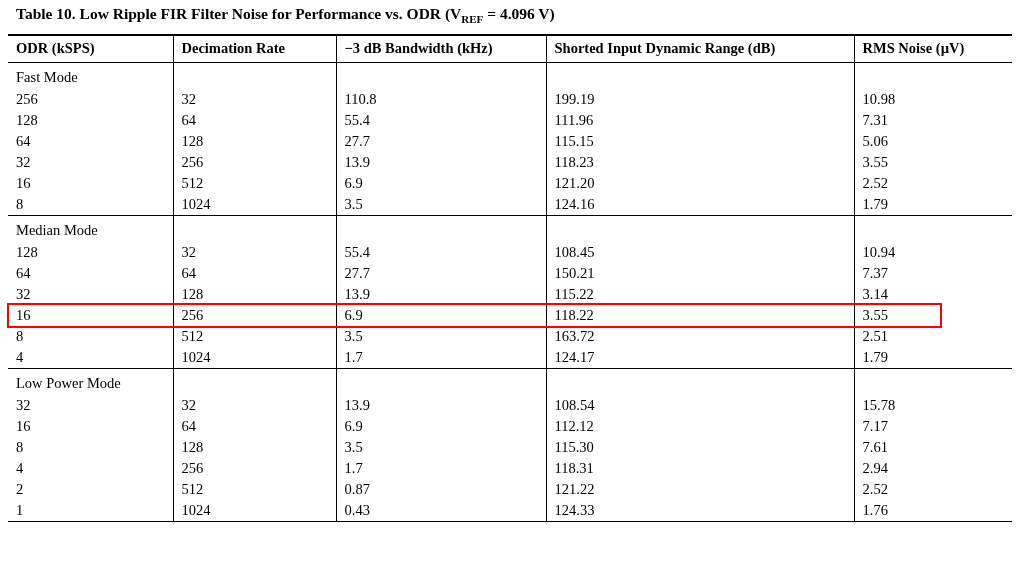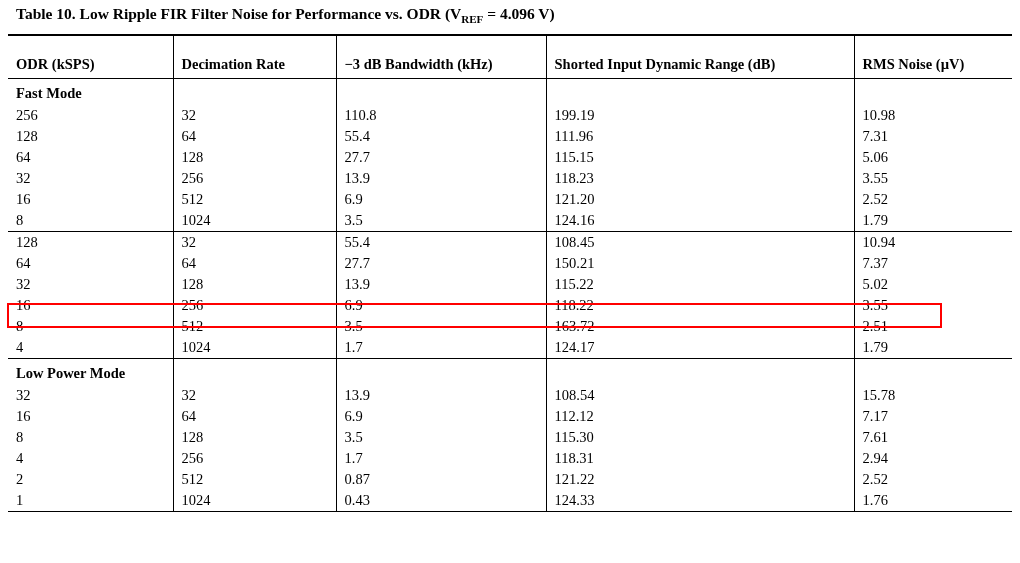--- a/index.html
+++ b/index.html
@@ -46,33 +46,32 @@
     vertical-align: middle;
     padding: 2px 0 2px 8px;
     font-weight: normal;
     line-height: 17px;
   }
   table.datatbl thead th {
     font-family: "Liberation Serif", serif;
     font-weight: bold;
     font-size: 14.5px;
     border-bottom: 1.5px solid #000000;
-    padding-top: 20px;
+    padding-top: 4px;
     padding-bottom: 5px;
     white-space: nowrap;
     margin-left: 32px;
   }
   
   .col-sep {
     border-left: 1.2px solid #000000;
   }
   tr.group-head td {
     padding-top: 6px;
     padding-bottom: 3px;
-    font-weight: bold;
   }
   tr.group-end td {
     border-bottom: 1.2px solid #000000;
   }
   tr.last-row td {
     border-bottom: 1.5px solid #000000;
   }
   .c0 { width: 165px; }
   .c1 { width: 163px; }
   .c2 { width: 210px; }
@@ -160,40 +159,47 @@
         <td class="col-sep">2.52</td>
       </tr>
       <tr class="group-end">
         <td>8</td>
         <td class="col-sep">1024</td>
         <td class="col-sep">3.5</td>
         <td class="col-sep">124.16</td>
         <td class="col-sep">1.79</td>
       </tr>
 
+      <tr class="group-head">
+        <td>Median Mode</td>
+        <td class="col-sep"></td>
+        <td class="col-sep"></td>
+        <td class="col-sep"></td>
+        <td class="col-sep"></td>
+      </tr>
       <tr>
         <td>128</td>
         <td class="col-sep">32</td>
         <td class="col-sep">55.4</td>
         <td class="col-sep">108.45</td>
         <td class="col-sep">10.94</td>
       </tr>
       <tr>
         <td>64</td>
         <td class="col-sep">64</td>
         <td class="col-sep">27.7</td>
         <td class="col-sep">150.21</td>
         <td class="col-sep">7.37</td>
       </tr>
       <tr>
         <td>32</td>
         <td class="col-sep">128</td>
         <td class="col-sep">13.9</td>
         <td class="col-sep">115.22</td>
-        <td class="col-sep">5.02</td>
+        <td class="col-sep">3.14</td>
       </tr>
       <tr>
         <td>16</td>
         <td class="col-sep">256</td>
         <td class="col-sep">6.9</td>
         <td class="col-sep">118.22</td>
         <td class="col-sep">3.55</td>
       </tr>
       <tr>
         <td>8</td>

